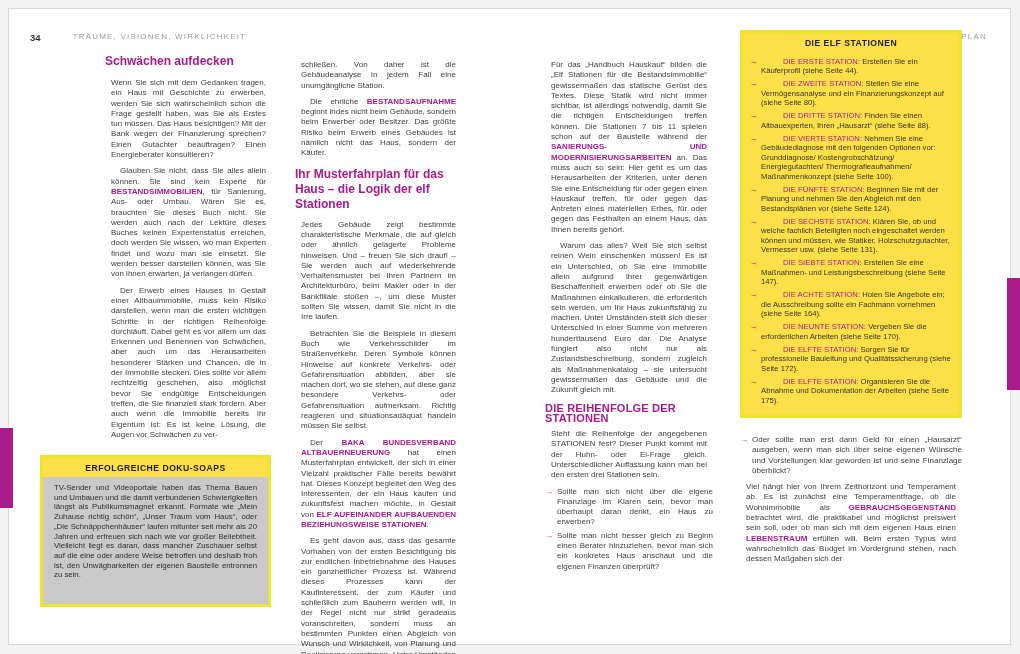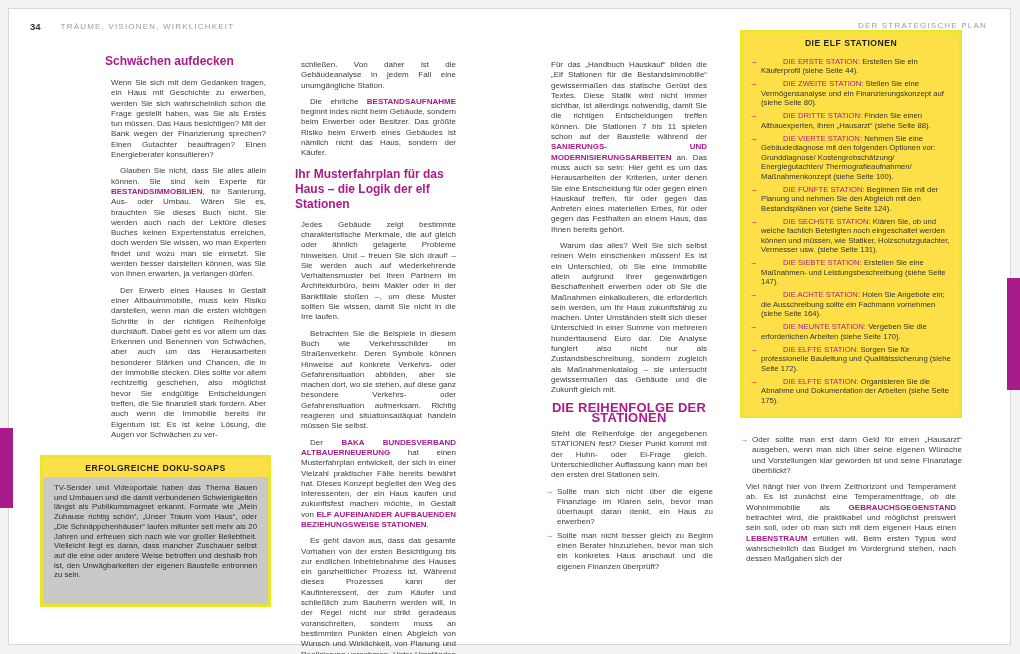--- a/index.html
+++ b/index.html
@@ -13,42 +13,42 @@
   }
   .frame {
     position:absolute; left:8px; top:8px; width:1003px; height:637px;
     background:#ffffff; border:1px solid #d8d8d8;
   }
   .tab { position:absolute; width:13px; background:var(--accent); }
   .tab-left  { left:0; top:428px; height:80px; }
   .tab-right { right:0; top:278px; height:112px; }
 
   .running-head {
-    position:absolute; top:21px; display:flex; align-items:center; gap:20px;
+    position:absolute; top:32px; display:flex; align-items:flex-start; gap:32px;
     font-size:8px; letter-spacing:1.2px; color:var(--header_gray);
   }
   .running-head .pagenum { font-size:9.5px; font-weight:bold; color:#333; letter-spacing:0; }
   .rh-left { left:30px; }
   .rh-right { right:33px;flex-direction:column; }
 
   .col {
     position:absolute;
     font-size:8px; line-height:10.3px; color:var(--body_text);
     text-align:justify; hyphens:auto; -webkit-hyphens:auto;
   }
   .col p { margin:6px; }
   .col p + p { text-indent:9px; }
   .col-heading {
     font-size:12px; line-height:15px; font-weight:bold; color:var(--accent);
     text-align:left; hyphens:none; margin:0 0 9px 0;
   }
   .col-heading.mid { margin:8px 0 8px 0; }
   .subheading {
-    font-weight:bold; font-size:13px; color:var(--accent);
-    letter-spacing:0.2px; text-align:center; margin:7px 0 3px 0;
+    font-weight:bold; font-size:11px; color:var(--accent);
+    letter-spacing:0.2px; text-align:left; margin:7px 0 3px 0;
   }
   .em { color:var(--accent); font-weight:bold; }
 
   .bullet { position:relative; padding-left:12px; margin-top:3px; }
   .bullet .arrow { position:absolute; left:0; top:0; color:var(--accent); font-weight:bold; }
   .after-bullet { margin-top:7px; }
 
   .ybox {
     position:absolute; border:3px solid var(--yellow); background:#fde047;
     display:flex; flex-direction:column;

